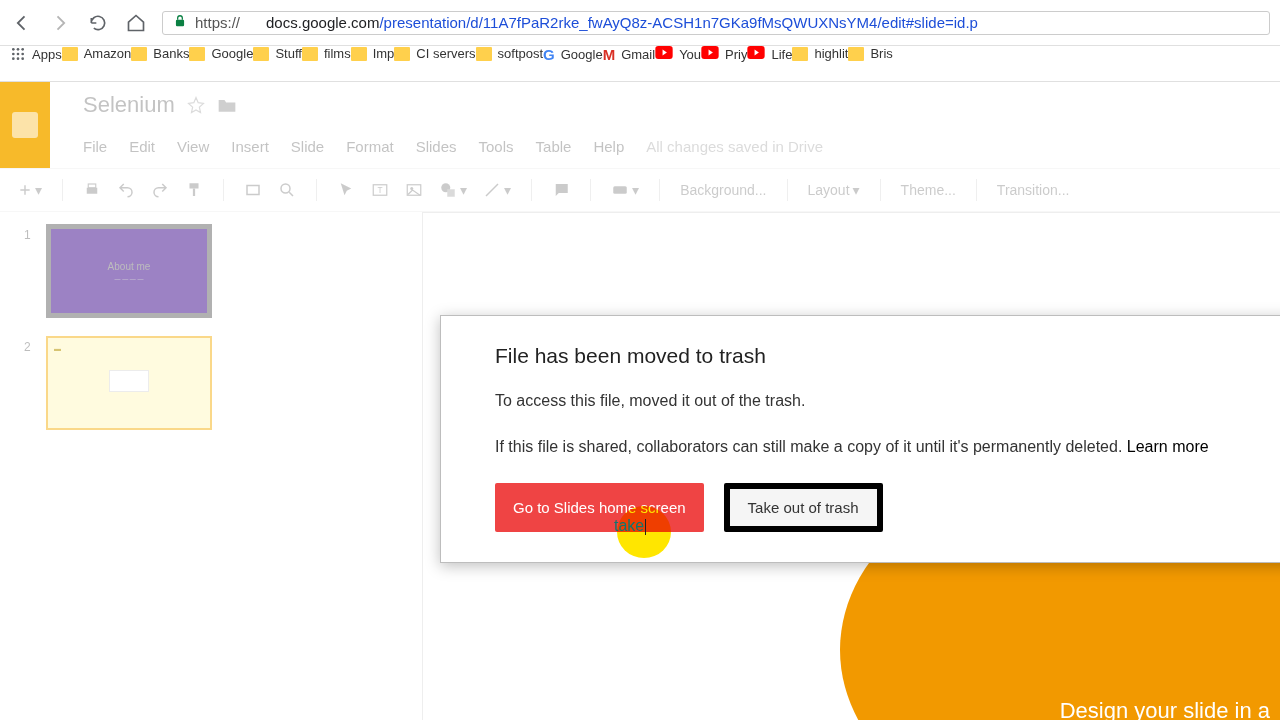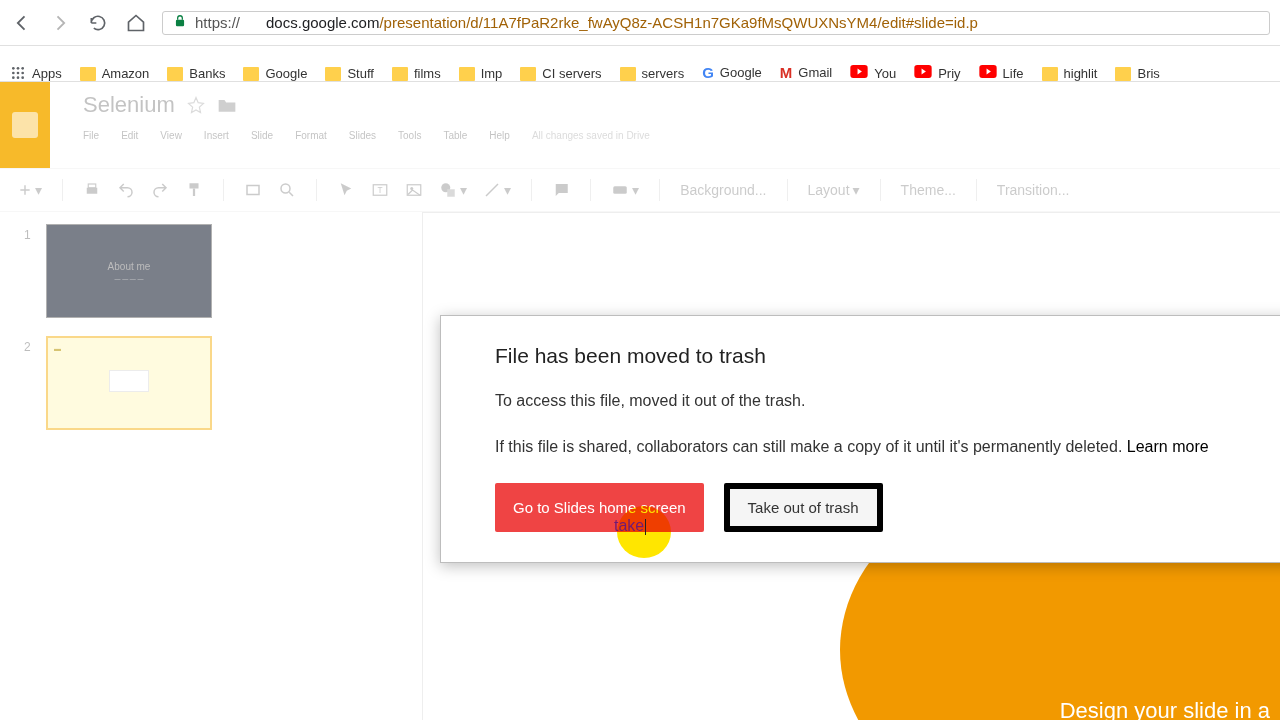--- a/index.html
+++ b/index.html
@@ -2,59 +2,59 @@
 <html><head>
 <meta charset="utf-8">
 <style>
   * { box-sizing: border-box; margin: 0; padding: 0; }
   body { font-family: Arial, sans-serif; width: 1280px; height: 720px; overflow: hidden; background: #fff; }
   .browser-bar { height: 46px; display: flex; align-items: center; padding: 0 10px; border-bottom: 1px solid #e0e0e0; gap: 14px; }
   .nav-btn { width: 24px; height: 24px; display: inline-flex; align-items: center; justify-content: center; cursor: pointer; }
   .url-box { flex: 1; display: flex; align-items: center; padding: 6px 10px; font-size: 15px; color: #555; border: 1px solid #ccc; border-radius: 3px; height: 24px; }
   .url-box .lock { margin-right: 8px; color: #0b8043; }
   .url-box .domain { color: #202124; margin-left: 26px; }
-  .url-box .path { color: #a16207; }
-  .bookmarks { height: 36px; display: flex; align-items: flex-end; padding: 0 10px; gap: 18px; border-bottom: 1px solid #e0e0e0; font-size: 13px; color: #333; }
+  .url-box .path { color: #1d4ed8; }
+  .bookmarks { height: 36px; display: flex; align-items: flex-start; padding: 0 10px; border-bottom: 1px solid #e0e0e0; font-size: 13px; color: #333; }
   .bk-item { display: flex; align-items: center; gap: 6px; cursor: pointer; }
   .folder-ico { width: 16px; height: 14px; background: #ffd04c; border-radius: 1px; }
   .apps-ico svg { display:block; }
   .app-header { position: relative; height: 86px; display:flex;gap:7px; }
   .app-logo { width: 50px; height: 86px; background: #f7ba2a; display:flex; align-items:center; justify-content:center;}
   .app-logo .inner { width:26px;height:26px;background:#fff;border-radius:3px;opacity:0.6;}
   .app-title-area { padding: 10px 0 0 26px; flex:1; opacity:0.35; }
   .app-title-row { display:flex; align-items:center; gap:12px; }
   .app-title { font-size: 22px; color: #555; }
   .star-outline { width:18px;height:18px;}
   .folder2 { width:20px;height:18px;}
-  .menu-row { display:flex; gap:22px; font-size:10px; color:#555; margin-top:12px; }
+  .menu-row { display:flex; gap:22px; font-size:15px; color:#555; margin-top:20px; }
   .menu-row span { cursor:pointer; }
   .dim-toolbar { height: 44px; border-top: 1px solid #e6e6e6; border-bottom: 1px solid #e6e6e6; display:flex; align-items:center; padding: 0 18px; gap: 16px; opacity:0.30; }
   .tb-item { font-size:14px; color:#555; cursor:pointer; display:inline-flex; align-items:center; gap:3px;}
   .tb-ico { width:18px; height:18px; display:inline-block; }
   .sep { width:1px; height:22px; background:#ccc; margin:0 4px;}
   .workspace { position:relative; height: calc(720px - 46px - 36px - 86px - 44px); display:flex; }
   .thumb-strip { width: 260px; padding: 12px 24px; }
   .thumb-row { display:flex; align-items:flex-start; margin-bottom:18px; }
   .thumb-num { width:22px; font-size:12px; color:#888; padding-top:4px;}
-  .thumb { width:166px; height:94px; border:1px solid #737373; background:#0f172a; display:flex; flex-direction:column; align-items:center; justify-content:center; font-size:10px; color:#888; }
+  .thumb { width:166px; height:94px; border:5px solid #737373; background:#4c1d95; display:flex; flex-direction:column; align-items:center; justify-content:center; font-size:10px; color:#888; }
   .thumb.selected { background:#fff8c6; border:2px solid #f7ba2a; }
   .thumb .shape { width:40px;height:22px;background:#fff; border:1px solid #ddd;}
   .canvas-area { flex:1; position:relative; background:#fff; }
   .slide-surface { position:absolute; left:162px; top:0; right:-100px; height:120%; border:1px solid #d0d0d0; background:#fff; opacity:0.35; }
   .orange-corner { position:absolute; right:-80px; bottom:-120px; width:520px; height:380px; background:#f29900; border-radius:50%; }
   .orange-text { position:absolute; right:10px; bottom:-4px; font-size:22px; color:#fff; font-weight:500; }
   .dialog { position:absolute; left:180px; top:103px; width: 860px; background:#fff; border:1px solid #bdbdbd; box-shadow:0 3px 14px rgba(0,0,0,0.25); padding: 28px 54px 30px; z-index: 50; }
   .dlg-title { font-size:21px; color:#222; margin-bottom:22px;}
   .dlg-line { font-size:16px; color:#333; margin-bottom:24px; line-height:1.4;}
   .dlg-line a { color:#000000; text-decoration:none; }
   .btn-row { display:flex; gap:20px; }
   .btn-primary { background:#ef4444; color:#fff; border:none; padding:10px 18px; font-size:15px; cursor:pointer; border-radius:2px; font-weight:500;}
   .btn-secondary { background:#f5f5f5; color:#333; border:6px solid #000000; padding:10px 18px; font-size:15px; cursor:pointer; border-radius:2px;}
   .highlight-circle { position:absolute; left:617px; top:506px; width:54px; height:52px; background:#ffe600; border-radius:50%; z-index:60; display:flex; align-items:center; justify-content:center; mix-blend-mode:multiply;}
-  .overlay-take { position:absolute; left:614px; top:517px; z-index:70; font-size:16px; color:#701a75; }
+  .overlay-take { position:absolute; left:614px; top:517px; z-index:70; font-size:16px; color:#0f766e; }
 </style>
 </head>
 <body>
 
 <div class="browser-bar">
   <span class="nav-btn">
       <svg width="20" height="20" viewBox="0 0 24 24">
         <path d="M15 4l-8 8 8 8" stroke="#5f6368" stroke-width="2.2" fill="none"></path>
       </svg>
     </span>
@@ -126,21 +126,21 @@
   <span class="bk-item">
       <span class="folder-ico"></span>
       <span>Imp</span>
     </span>
   <span class="bk-item">
       <span class="folder-ico"></span>
       <span>CI servers</span>
     </span>
   <span class="bk-item">
       <span class="folder-ico"></span>
-      <span>servers</span>
+      <span>softpost</span>
     </span>
   <span class="bk-item">
       <span style="font-weight:bold;color:#4285f4;font-size:15px;">G</span>
       <span>Google</span>
     </span>
   <span class="bk-item">
       <span style="font-weight:bold;color:#d93025;font-size:15px;">M</span>
       <span>Gmail</span>
     </span>
   <span class="bk-item">

